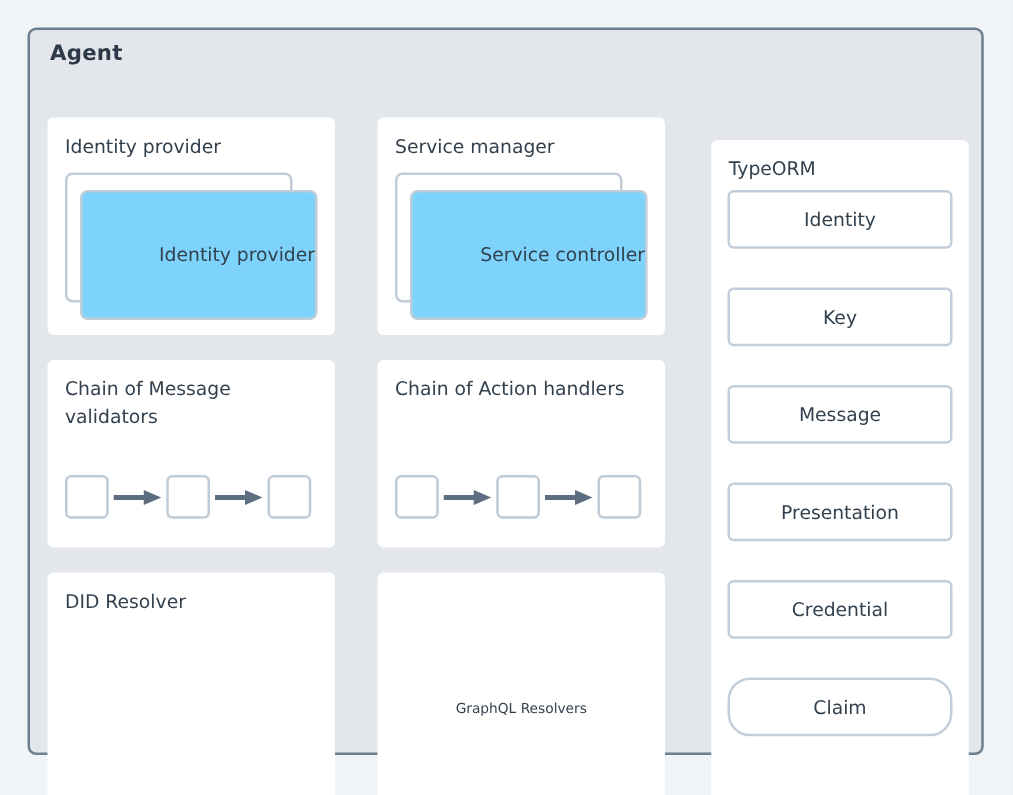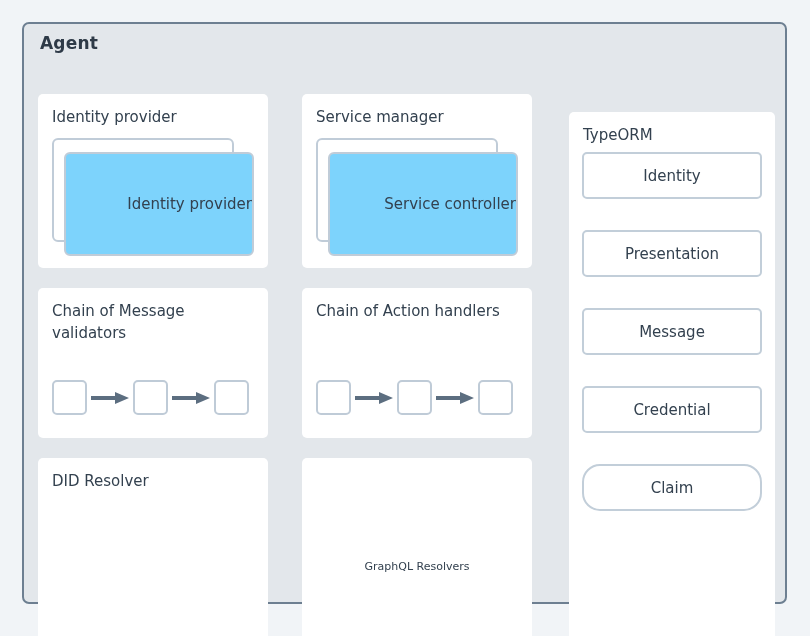--- a/index.html
+++ b/index.html
@@ -248,22 +248,23 @@
       </div>
 
       <div class="card col2 row3">
         <div class="card-center-label">GraphQL Resolvers</div>
       </div>
 
       <div class="card col3 tall">
         <div class="card-title">TypeORM</div>
         <div class="entity-list">
           <div class="entity-box">Identity</div>
+          <div class="entity-box">Key</div>
+          <div class="entity-box">Message</div>
           <div class="entity-box">Presentation</div>
-          <div class="entity-box">Message</div>
           <div class="entity-box">Credential</div>
           <div class="entity-box">Claim</div>
         </div>
       </div>
 
     </div>
   </div>
 </div>
 
 </body></html>

